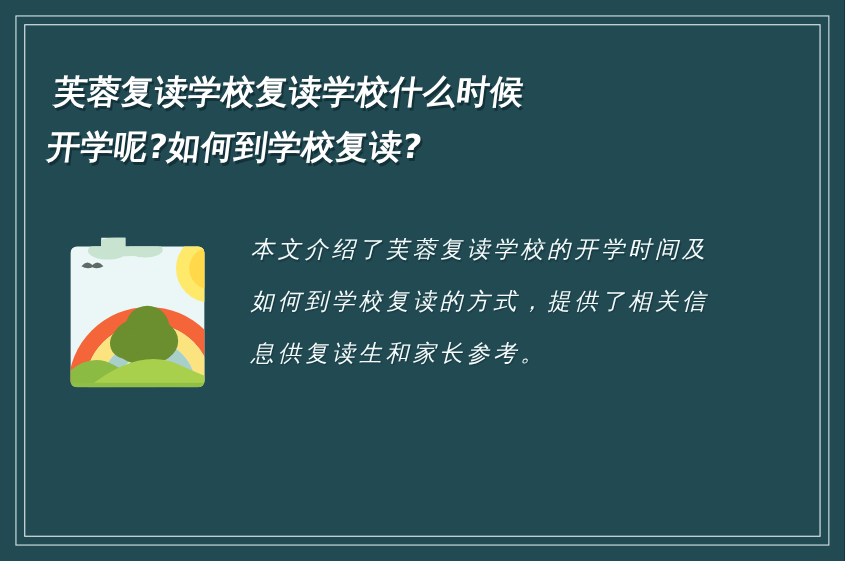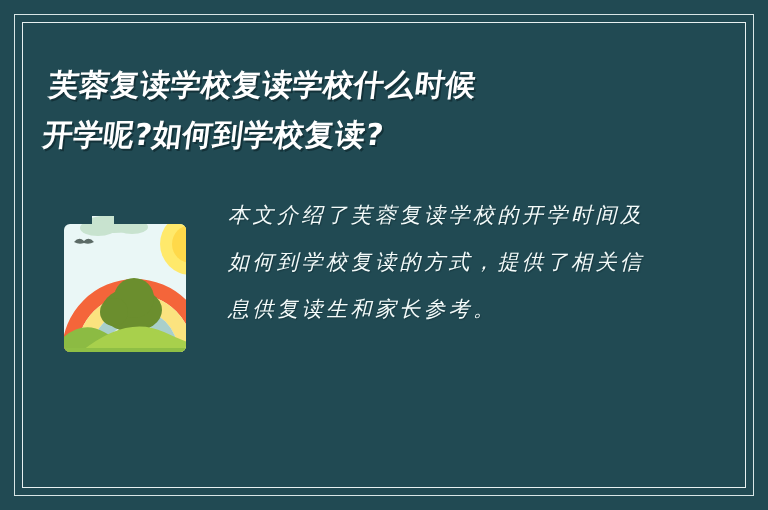--- a/index.html
+++ b/index.html
@@ -46,21 +46,21 @@
     letter-spacing: 0.5px;
     transform: skewX(-7deg);
     text-shadow: 2px 2px 0 rgba(10,30,35,0.55);
     font-family: "DejaVu Sans", "Liberation Sans", sans-serif;
     white-space: pre-line;
   }
 
   .body-wrap {
     position: absolute;
     left: 228px;
-    top: 192px;
+    top: 204px;
     width: 430px;
   }
   .body-text {
     color: #f4fbfa;
     font-size: 21px;
     line-height: 47px;
     letter-spacing: 3.5px;
     font-family: "DejaVu Serif", "Liberation Serif", serif;
     font-style: italic;
     text-shadow: 1px 1px 1px rgba(10,30,35,0.35);

